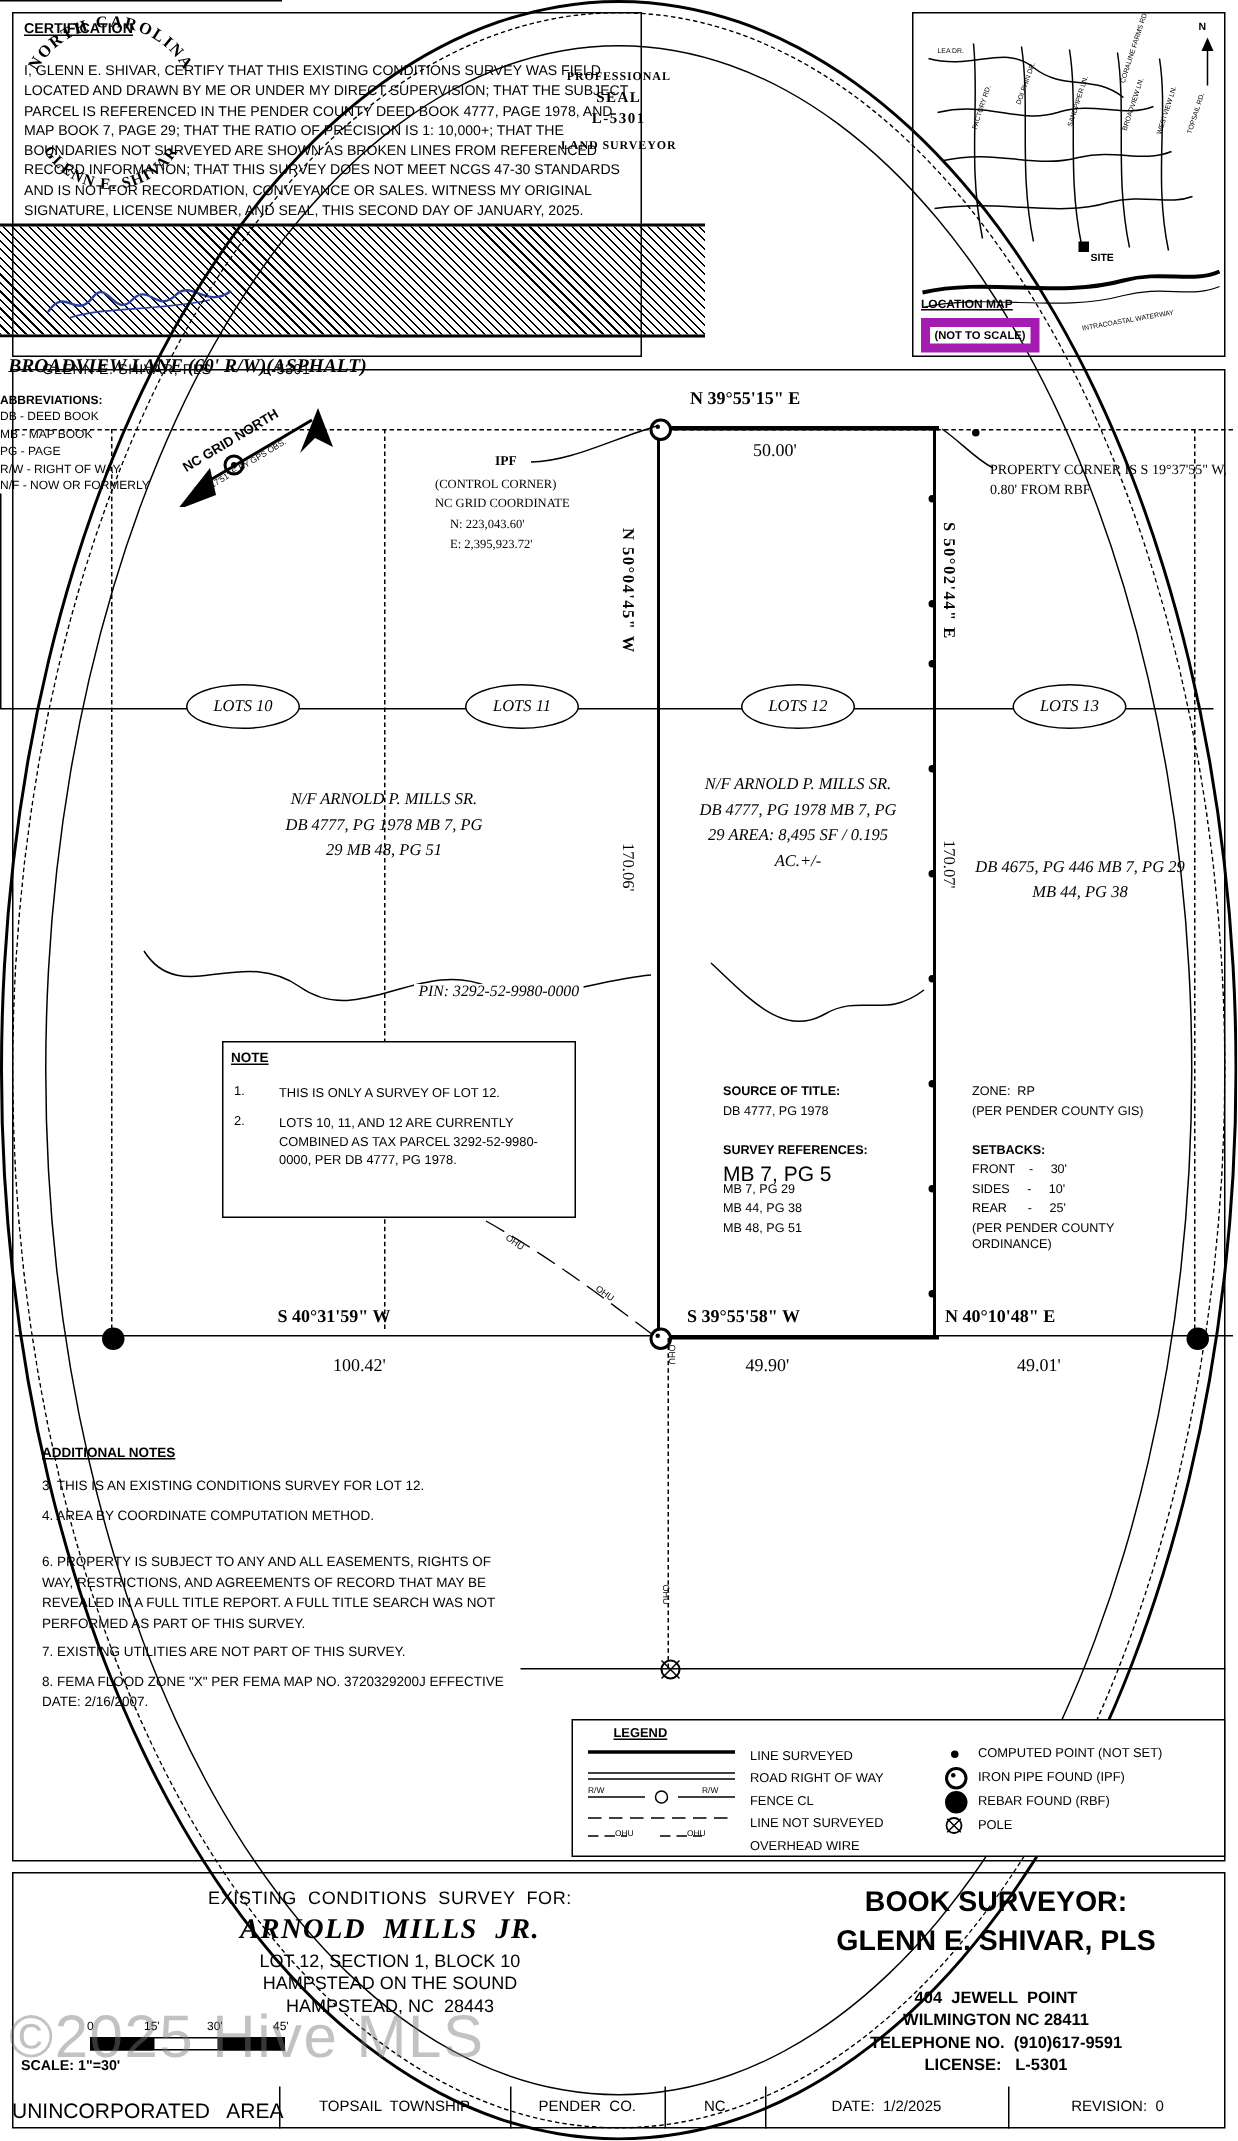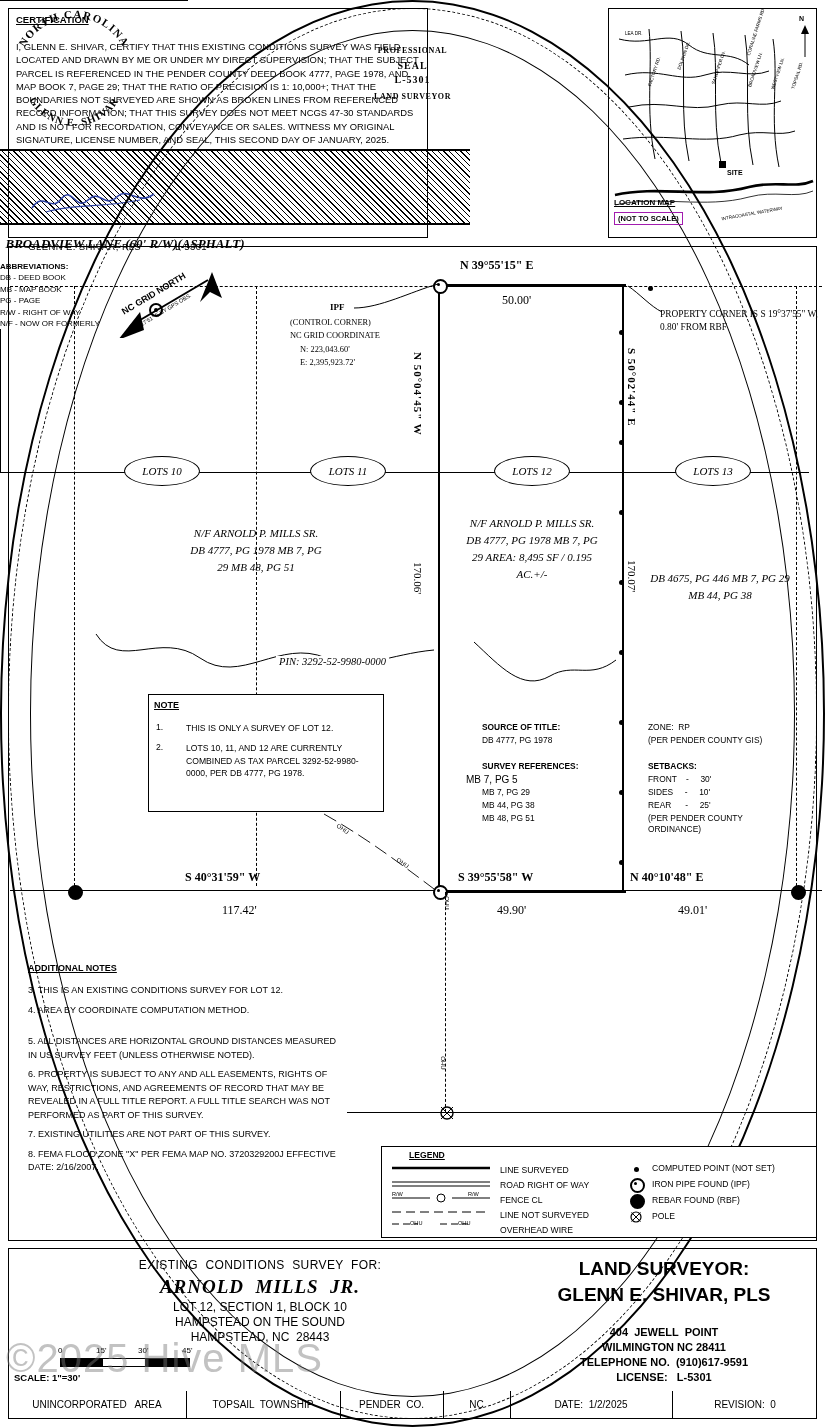--- a/index.html
+++ b/index.html
@@ -23,21 +23,21 @@
   #seal{left:450px;top:16px;width:148px;height:148px;}
   #seal .ring{position:absolute;inset:0;border:2px solid #000;border-radius:50%;}
   #seal .ring2{position:absolute;inset:8px;border:1px dashed #000;border-radius:50%;}
   #seal .inner{position:absolute;inset:30px;border:1.5px solid #000;border-radius:50%;}
   #seal .txt{position:absolute;width:100%;text-align:center;font-size:8.5px;font-weight:bold;font-family:"Liberation Serif",serif;}
   #seal .arc{position:absolute;width:148px;height:148px;left:0;top:0;}
 
   
   #locmap{left:608px;top:8px;width:209px;height:230px;}
   #locmap-label{left:614px;top:198px;font-size:8px;font-weight:bold;text-decoration:underline;}
-  #locmap-sub{left:614px;top:212px;font-size:7.5px;font-weight:bold;border:1px solid #a21caf;padding:1px 3px;}
+  #locmap-sub{left:614px;top:212px;font-size:7.5px;font-weight:bold;border:6px solid #a21caf;padding:1px 3px;}
   .roadlbl{position:absolute;font-size:4.6px;color:#000;}
 
   
   #draw-frame{left:8px;top:246px;width:809px;height:995px;}
 
   
   .lab{position:absolute;font-family:"Liberation Serif",serif;font-size:10.5px;}
   .labi{position:absolute;font-family:"Liberation Serif",serif;font-size:10.5px;font-style:italic;}
 
   
@@ -200,21 +200,21 @@
   <div class="lab b" style="left:460px;top:258px;font-size:12px">N  39°55'15"  E</div>
   <div class="lab" style="left:502px;top:293px;font-size:12px">50.00'</div>
 
   <div class="lab b" style="left:412px;top:352px;font-size:11px;writing-mode:vertical-rl;letter-spacing:1px">N  50°04'45"  W</div>
   <div class="lab" style="left:412px;top:562px;font-size:11px;writing-mode:vertical-rl">170.06'</div>
 
   <div class="lab b" style="left:626px;top:348px;font-size:11px;writing-mode:vertical-rl;letter-spacing:1px">S  50°02'44"  E</div>
   <div class="lab" style="left:626px;top:560px;font-size:11px;writing-mode:vertical-rl">170.07'</div>
 
   <div class="lab b" style="left:185px;top:870px;font-size:12px">S  40°31'59"  W</div>
-  <div class="lab" style="left:222px;top:903px;font-size:12px">117.42'</div>
+  <div class="lab" style="left:222px;top:903px;font-size:12px">100.42'</div>
   <div class="lab b" style="left:458px;top:870px;font-size:12px">S  39°55'58"  W</div>
   <div class="lab" style="left:497px;top:903px;font-size:12px">49.90'</div>
   <div class="lab b" style="left:630px;top:870px;font-size:12px">N  40°10'48"  E</div>
   <div class="lab" style="left:678px;top:903px;font-size:12px">49.01'</div>
 
   <svg style="position:absolute;left:350px;top:282px;width:96px;height:30px">
     <path d="M4 26 C30 26, 60 10, 88 2" stroke="#000" stroke-width="1" fill="none"></path>
   </svg>
   <div class="lab b" style="left:330px;top:302px;font-size:9px">IPF</div>
   <div class="lab" style="left:290px;top:318px;font-size:8.4px">(CONTROL CORNER)</div>
@@ -271,39 +271,38 @@
   <div class="bx" id="note-box"></div>
   <div class="t" id="note-title">NOTE</div>
   <div class="t" style="left:156px;top:722px;width:16px;font-size:8.6px">1.</div>
   <div class="t" style="left:186px;top:722px;width:190px;font-size:8.6px;line-height:12.6px;white-space:normal">THIS IS ONLY A SURVEY OF LOT 12.</div>
   <div class="t" style="left:156px;top:742px;width:16px;font-size:8.6px">2.</div>
   <div class="t" style="left:186px;top:742px;width:190px;font-size:8.6px;line-height:12.6px;white-space:normal">LOTS 10, 11, AND 12 ARE CURRENTLY COMBINED AS TAX PARCEL 3292-52-9980-0000, PER DB 4777, PG 1978.</div>
 
   <div class="t" style="left:482px;top:722px;font-size:8.4px;font-weight:bold">SOURCE OF TITLE:</div>
   <div class="t" style="left:482px;top:735px;font-size:8.4px">DB 4777, PG 1978</div>
   <div class="t" style="left:482px;top:761px;font-size:8.4px;font-weight:bold">SURVEY REFERENCES:</div>
-  <div class="t" style="left:466px;top:774px;font-size:10px">MB 7, PG 5</div>
+  <div class="t" style="left:482px;top:774px;font-size:14px">MB 7, PG 5</div>
   <div class="t" style="left:482px;top:787px;font-size:8.4px">MB 7, PG 29</div>
   <div class="t" style="left:482px;top:800px;font-size:8.4px">MB 44, PG 38</div>
   <div class="t" style="left:482px;top:813px;font-size:8.4px">MB 48, PG 51</div>
 
   <div class="t" style="left:648px;top:722px;font-size:8.4px">ZONE:  RP</div>
   <div class="t" style="left:648px;top:735px;font-size:8.4px">(PER PENDER COUNTY GIS)</div>
   <div class="t" style="left:648px;top:761px;font-size:8.4px;font-weight:bold">SETBACKS:</div>
   <div class="t" style="left:648px;top:774px;font-size:8.4px">FRONT    -     30'</div>
   <div class="t" style="left:648px;top:787px;font-size:8.4px">SIDES     -     10'</div>
   <div class="t" style="left:648px;top:800px;font-size:8.4px">REAR      -     25'</div>
   <div class="t" style="left:648px;top:813px;font-size:8.4px;line-height:11.4px">(PER PENDER COUNTY
 ORDINANCE)</div>
 
   <div class="t" id="addl-title">ADDITIONAL NOTES</div>
   <div style="position:absolute;left:28px;top:984px;width:310px;font-size:9px;line-height:13.5px">
     <div style="margin-bottom:6px">3.  THIS IS AN EXISTING CONDITIONS SURVEY FOR LOT 12.</div>
     <div style="margin-bottom:18px">4.  AREA BY COORDINATE COMPUTATION METHOD.</div>
-    <div style="margin-bottom:6px">5.  ALL DISTANCES ARE HORIZONTAL GROUND DISTANCES MEASURED IN US SURVEY FEET (UNLESS OTHERWISE NOTED).</div>
     <div style="margin-bottom:6px">6.  PROPERTY IS SUBJECT TO ANY AND ALL EASEMENTS, RIGHTS OF WAY, RESTRICTIONS, AND AGREEMENTS OF RECORD  THAT MAY BE REVEALED IN A FULL TITLE REPORT. A FULL TITLE SEARCH WAS NOT PERFORMED AS PART OF THIS SURVEY.</div>
     <div style="margin-bottom:6px">7.  EXISTING UTILITIES ARE NOT PART OF THIS SURVEY.</div>
     <div>8.  FEMA FLOOD ZONE "X" PER FEMA MAP NO. 3720329200J EFFECTIVE DATE:  2/16/2007.</div>
   </div>
 
   <div id="road"></div>
   <div id="road-lbl">
     <span>BROADVIEW LANE  (60' R/W)</span>
     <span>(ASPHALT)</span>
   </div>
@@ -372,33 +371,33 @@
     <div class="seg" style="left:0;width:42px;background:#000"></div>
     <div class="seg" style="left:42px;width:44px;background:#fff"></div>
     <div class="seg" style="left:86px;width:44px;background:#000"></div>
   </div>
   <div class="t" style="left:58px;top:1346px;font-size:8px">0</div>
   <div class="t" style="left:96px;top:1346px;font-size:8px">15'</div>
   <div class="t" style="left:138px;top:1346px;font-size:8px">30'</div>
   <div class="t" style="left:182px;top:1346px;font-size:8px">45'</div>
   <div class="t" style="left:14px;top:1372px;font-size:9.5px;font-weight:bold">SCALE: 1"=30'</div>
 
-  <div class="t ctr b" style="left:514px;top:1258px;width:300px;font-size:19px">LAND SURVEYOR:</div>
+  <div class="t ctr b" style="left:514px;top:1258px;width:300px;font-size:19px">BOOK SURVEYOR:</div>
   <div class="t ctr b" style="left:514px;top:1284px;width:300px;font-size:19px">GLENN E. SHIVAR, PLS</div>
   <div class="t ctr b" style="left:514px;top:1326px;width:300px;font-size:11px">404  JEWELL  POINT</div>
   <div class="t ctr b" style="left:514px;top:1341px;width:300px;font-size:11px">WILMINGTON NC 28411</div>
   <div class="t ctr b" style="left:514px;top:1356px;width:300px;font-size:11px">TELEPHONE NO.  (910)617-9591</div>
   <div class="t ctr b" style="left:514px;top:1371px;width:300px;font-size:11px">LICENSE:   L-5301</div>
 
   <div class="tbrowsep" style="left:186px"></div>
   <div class="tbrowsep" style="left:340px"></div>
   <div class="tbrowsep" style="left:443px"></div>
   <div class="tbrowsep" style="left:510px"></div>
   <div class="tbrowsep" style="left:672px"></div>
-  <div class="t ctr" style="left:8px;top:1399px;width:178px;font-size:10px">UNINCORPORATED   AREA</div>
+  <div class="t ctr" style="left:8px;top:1399px;width:178px;font-size:14px">UNINCORPORATED   AREA</div>
   <div class="t ctr" style="left:187px;top:1399px;width:152px;font-size:10px">TOPSAIL  TOWNSHIP</div>
   <div class="t ctr" style="left:341px;top:1399px;width:101px;font-size:10px">PENDER  CO.</div>
   <div class="t ctr" style="left:444px;top:1399px;width:65px;font-size:10px">NC</div>
   <div class="t ctr" style="left:511px;top:1399px;width:160px;font-size:10px">DATE:  1/2/2025</div>
   <div class="t ctr" style="left:673px;top:1399px;width:144px;font-size:10px">REVISION:  0</div>
 
   <div id="watermark">©2025 Hive MLS</div>
 </div>
 
 </body></html>

